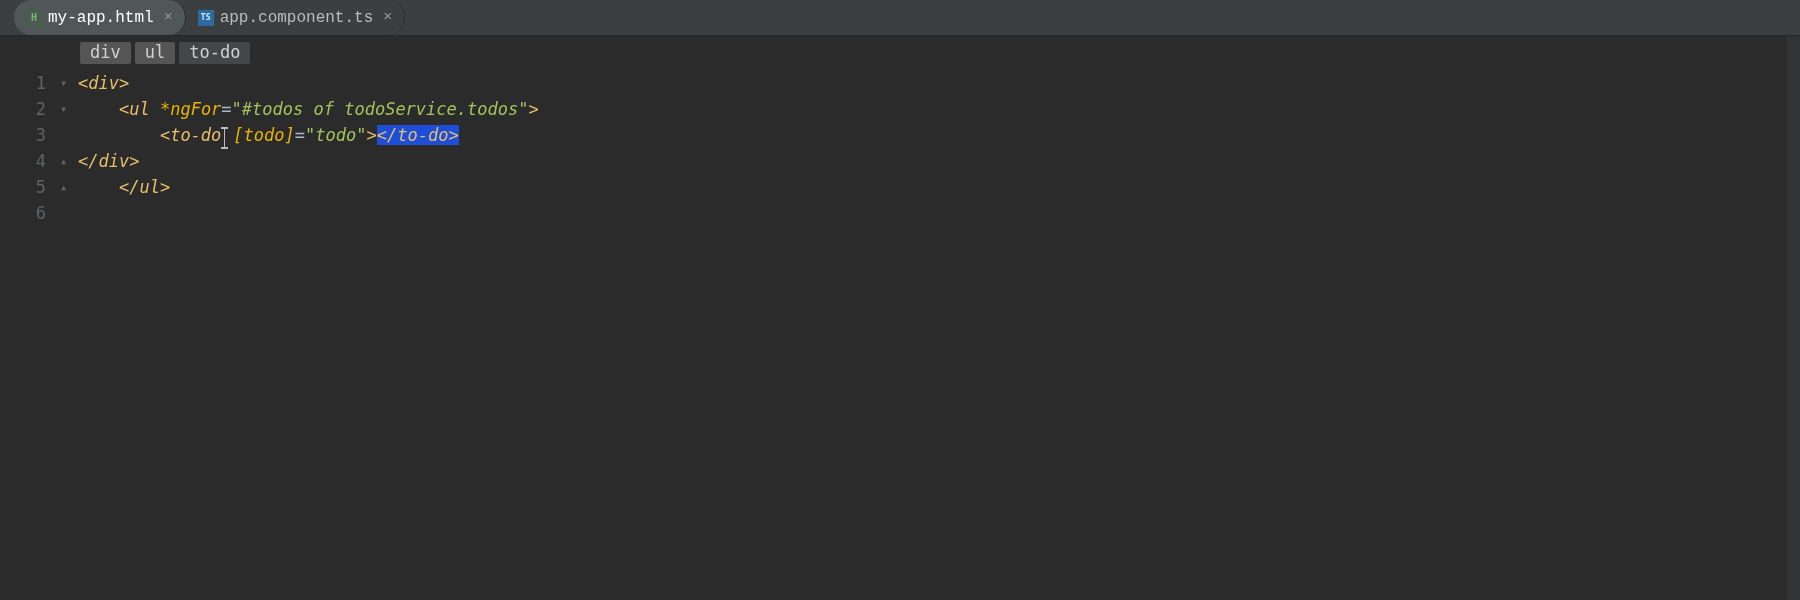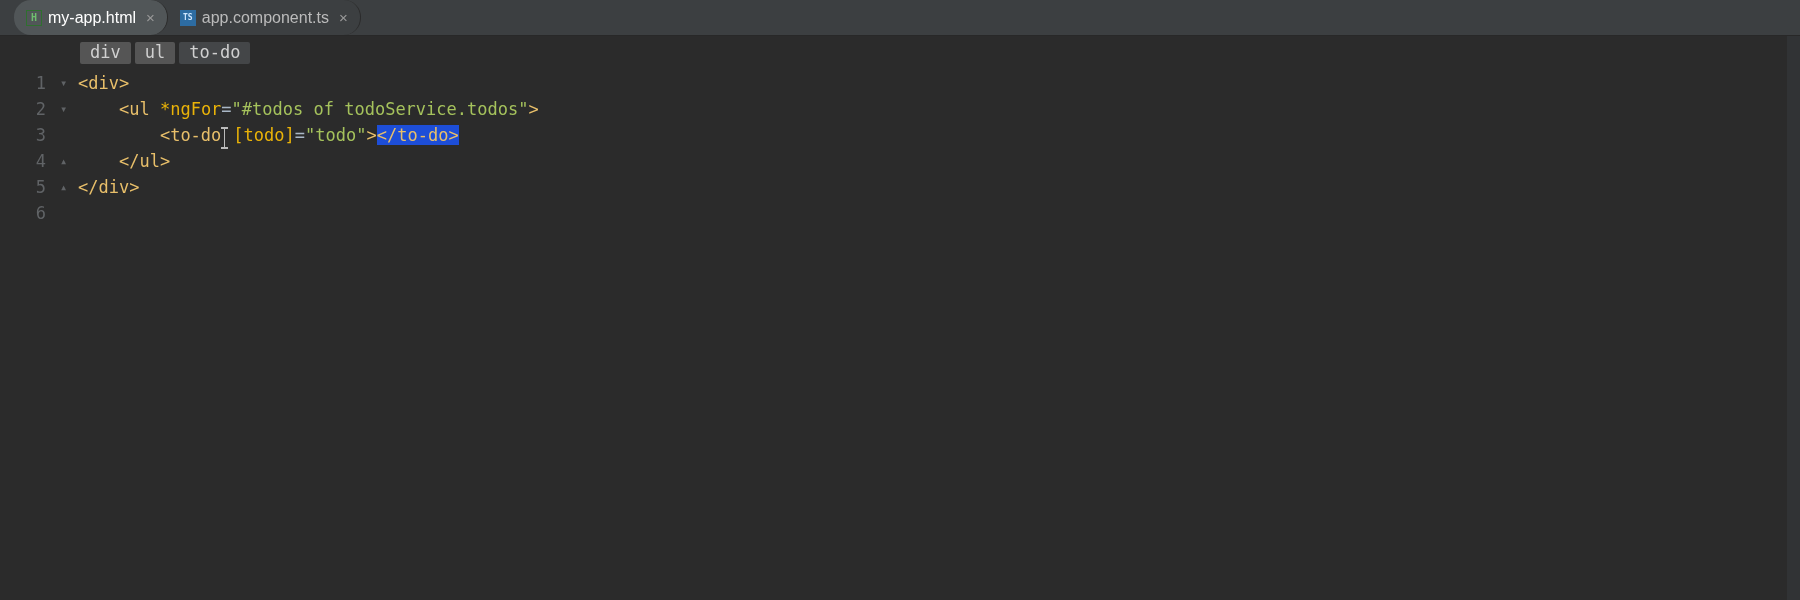--- a/index.html
+++ b/index.html
@@ -25,21 +25,21 @@
   }
   .tab {
     display: flex;
     align-items: center;
     gap: 6px;
     padding: 0 12px;
     border-right: 1px solid #2b2b2b;
     cursor: pointer;
     color: #bbbbbb;
     font-size: 16px;
-    font-family: Liberation Sans, sans-serif;
+    font-family: Liberation Mono, monospace;
     border-radius: 17px;
   }
   .tab.active {
     background: #515658;
     color: #ffffff;
   }
   .tab .file-icon {
     width: 16px; height: 16px; display: inline-block;
   }
   .icon-html {
@@ -106,21 +106,21 @@
   .gutter div, .foldcol div, .codecol div.line {
     height:26px;
     line-height:26px;
   }
   .foldcol {
     color:#606366;
     font-size:12px;
     width:18px;
   }
   .fold-handle { cursor:pointer; }
-  .codecol { position:relative; }
+  .codecol { position:relative;font-style:italic; }
   .line { white-space:pre; }
   
   .c-tag { color:#e8bf6a; }        
   .c-attr { color:#eab308; }       
   .c-op { color:#a9b7c6; }         
   .c-str { color:#a5c25c; }        
   .c-text{ color:#a9b7c6; }
   .hl-pair { background:#1d4ed8;text-align:center; } 
   .cursor-ibeam {
     display:inline-block;
@@ -200,21 +200,21 @@
   </div>
 
   <div class="codecol">
 
     <div class="line"><span class="c-tag">&lt;</span><span class="c-tag">div</span><span class="c-tag">&gt;</span></div>
 
     <div class="line">    <span class="c-tag">&lt;</span><span class="c-tag">ul</span><span class="c-text"> </span><span class="c-attr">*ngFor</span><span class="c-op">=</span><span class="c-str">"</span><span class="c-str">#todos of todoService.todos</span><span class="c-str">"</span><span class="c-tag">&gt;</span></div>
 
     <div class="line">        <span class="c-tag">&lt;</span><span class="c-tag">to-do</span><span class="cursor-ibeam"></span><span class="c-attr">[todo]</span><span class="c-op">=</span><span class="c-str">"</span><span class="c-str">todo</span><span class="c-str">"</span><span class="c-tag">&gt;</span><span class="hl-pair"><span class="c-tag">&lt;/</span><span class="c-tag">to-do</span><span class="c-tag">&gt;</span></span></div>
 
+    <div class="line"><span class="c-tag">&lt;/</span><span class="c-tag">div</span><span class="c-tag">&gt;</span></div>
+
     <div class="line">    <span class="c-tag">&lt;/</span><span class="c-tag">ul</span><span class="c-tag">&gt;</span></div>
 
-    <div class="line"><span class="c-tag">&lt;/</span><span class="c-tag">div</span><span class="c-tag">&gt;</span></div>
-
     <div class="line"> </div>
   </div>
 </div>
 
 <div class="vscroll"></div>
 
 </body></html>

